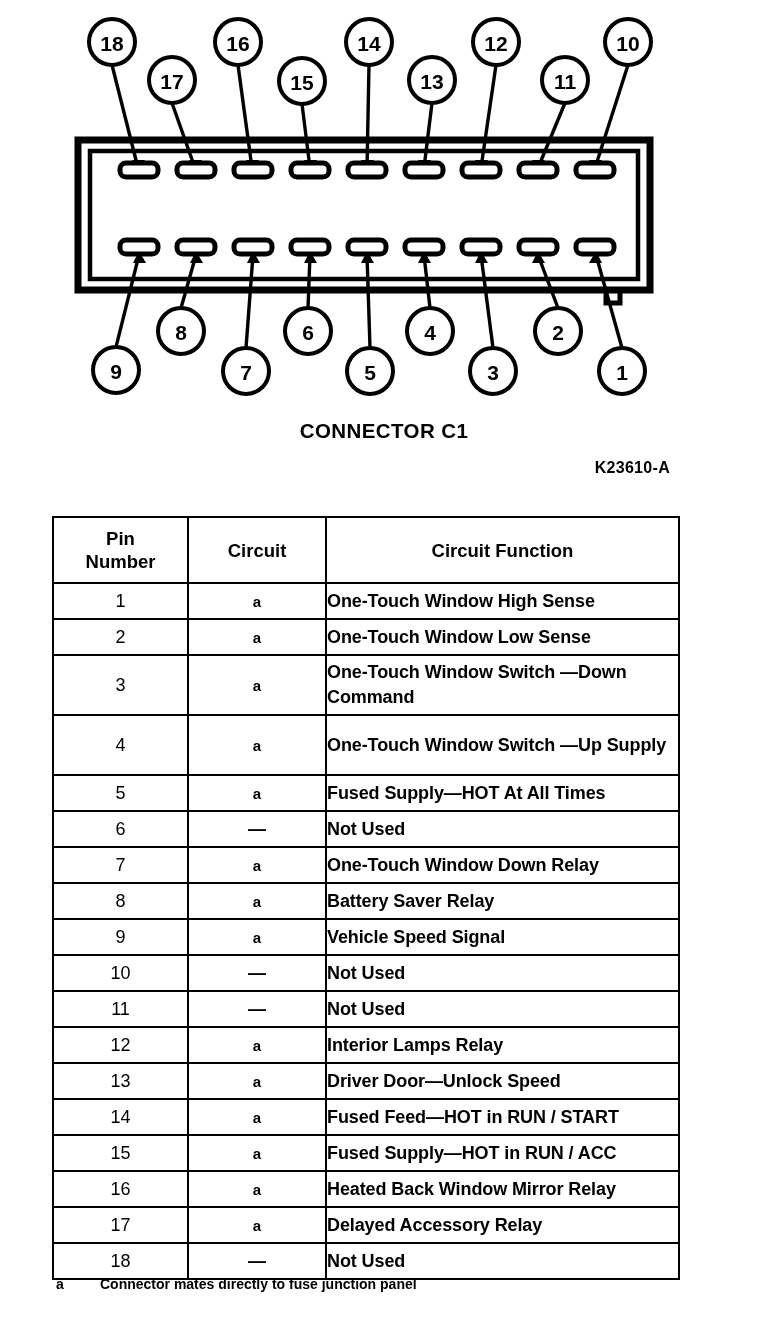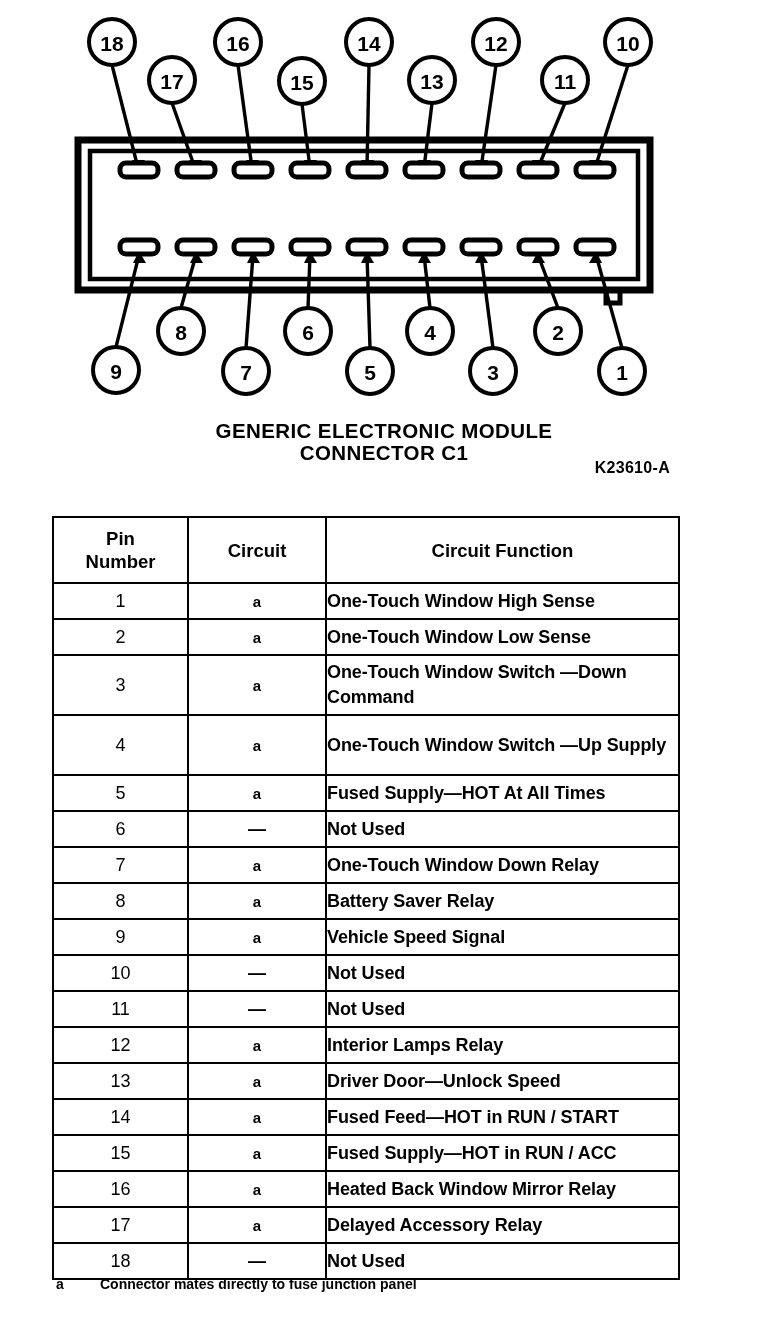--- a/index.html
+++ b/index.html
@@ -293,21 +293,20 @@
       </g>
       <g>
         <circle class="cal-circle" cx="622" cy="371" r="23"></circle>
         <text class="cal-text" x="622" y="372">1</text>
       </g>
     </g>
   </svg>
 </div>
 
 <div id="diagram-title">
-  <span class="t-line">GENERIC ELECTRONIC MODULE</span>
   <span class="t-line">CONNECTOR C1</span>
 </div>
 <div id="figure-code">K23610-A</div>
 
 <table id="pin-table">
   <colgroup>
     <col class="c-pin">
       <col class="c-ckt">
       <col class="c-fun">
   </colgroup>

